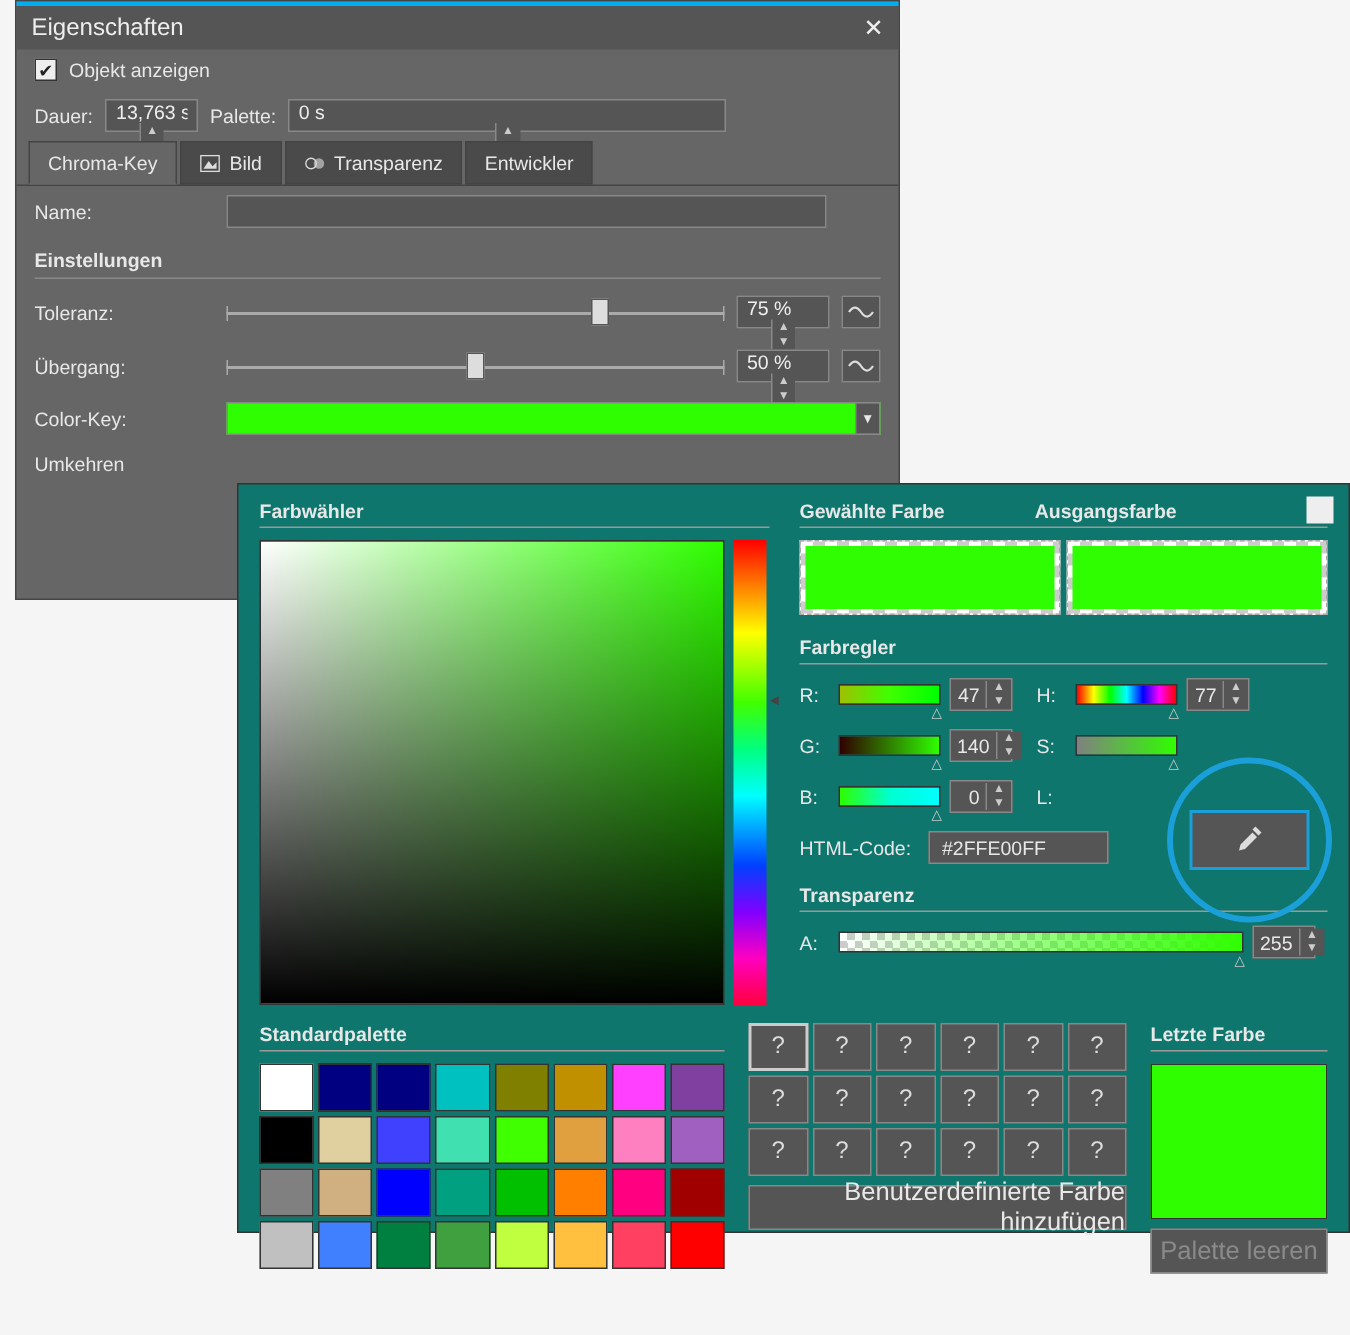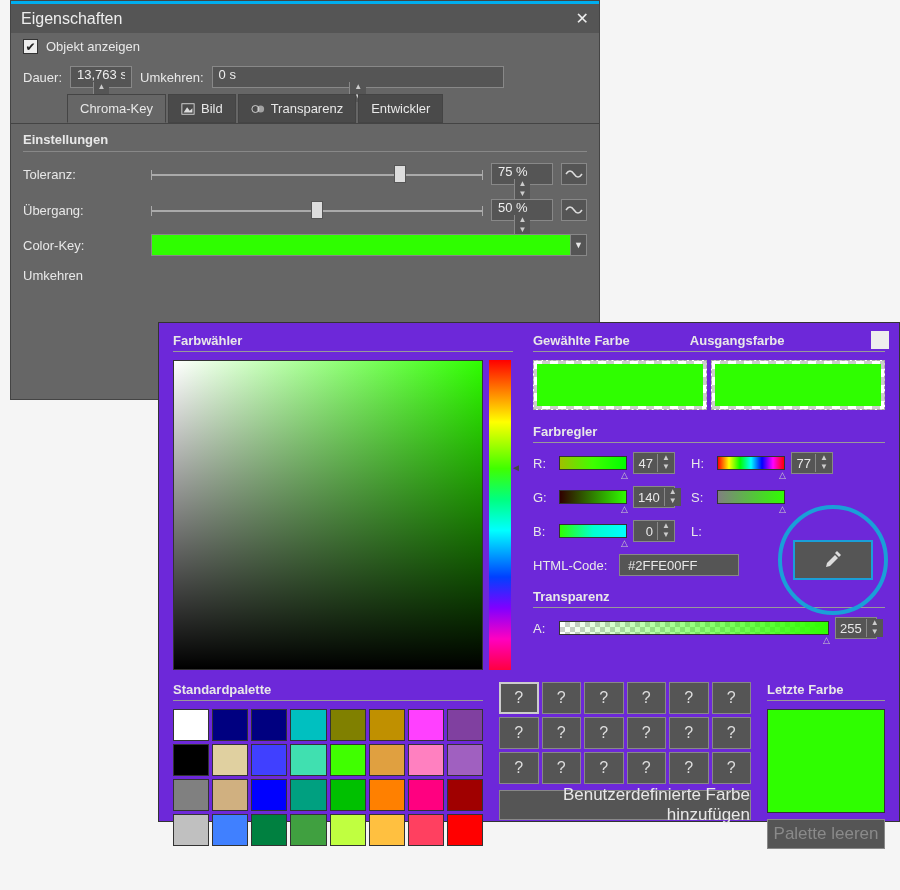--- a/index.html
+++ b/index.html
@@ -10,35 +10,35 @@
 .close { cursor: pointer; font-size: 16px; }
 .row { display: flex; align-items: center; padding: 6px 12px; gap: 8px; }
 .chk { width: 15px; height: 15px; background: #eee; border: 1px solid #333; display: inline-flex; align-items: center; justify-content: center; color: #222; font-size: 12px; }
 .spin { background: #555; border: 1px solid #888; height: 22px; display: flex; align-items: center; flex-direction: column; }
 .spin input { background: transparent; border: none; color: #eee; padding: 0 6px; width: 60px; font-size: 13px; outline: none; }
 .spin.wide input { width: 290px; }
 .spinbtns { display: flex; flex-direction: column; background: #555; border-left: 1px solid #888; }
 .spinbtns span { font-size: 8px; line-height: 8px; padding: 1px 4px; cursor: pointer; color: #ccc; }
 .tabs { display: flex; border-bottom: 1px solid #444; padding: 0 8px; }
 .tab { padding: 6px 12px; background: #4a4a4a; border: 1px solid #444; margin-right: 2px; display: flex; align-items: center; gap: 6px; cursor: pointer; font-size: 13px; }
-.tab.active { background: #666; border-bottom: 1px solid #666; margin-left: 48px; }
+.tab.active { background: #666; border-bottom: 1px solid #666; }
 .ticon { width: 14px; height: 14px; }
 .sect { padding: 4px 12px; font-weight: bold; border-bottom: 1px solid #888; margin: 4px 12px 4px 12px; padding-left: 0; padding-right: 0; }
 .lbl { width: 120px; }
 .txt { background: #555; border: 1px solid #888; height: 22px; flex: 1; }
 .slider-tr { flex: 1; height: 24px; position: relative; display: flex; align-items: center; }
 .slrail { position: absolute; left: 0; right: 0; top: 50%; height: 2px; background: #aaa; }
 .slrail::before, .slrail::after { content: ""; position: absolute; width: 1px; height: 10px; background: #aaa; top: -4px; }
 .slrail::before { left: 0; } .slrail::after { right: 0; }
 .thumb { position: absolute; width: 12px; height: 18px; background: #ddd; border: 1px solid #555; top: 3px; transform: translateX(-50%); cursor: pointer; }
 .wavebtn { width: 26px; height: 22px; background: #555; border: 1px solid #888; display: flex; align-items: center; justify-content: center; cursor: pointer; }
 .colorkey { flex: 1; height: 22px; border: 1px solid #888; background: #2FFE00; display: flex; }
 .colorkey .dd { width: 16px; background: #555; border-left: 1px solid #888; display: flex; align-items: center; justify-content: center; font-size: 9px; cursor: pointer; }
 
-.panel-color { position: absolute; left: 158px; top: 322px; width: 742px; height: 500px; background: #6d28d9; border: 1px solid #333; padding: 10px 14px; }
+.panel-color { position: absolute; left: 158px; top: 322px; width: 742px; height: 500px; background: #0f766e; border: 1px solid #333; padding: 10px 14px; }
 .cp-top { display: flex; gap: 20px; }
 .cp-l { width: 340px; }
 .cp-r { flex: 1; }
 .hdr { font-weight: bold; border-bottom: 1px solid #999; padding-bottom: 3px; margin-bottom: 8px; display: flex; gap: 60px; }
 .gradbox { width: 310px; height: 310px; background: linear-gradient(to bottom, rgba(0,0,0,0) 0%, #000 100%), linear-gradient(to right, #fff 0%, #2FFE00 100%); position: relative; border: 1px solid #333; }
 .huebar { width: 22px; height: 310px; background: linear-gradient(to bottom, #ff0000 0%, #ff8000 10%, #ffff00 20%, #40ff00 35%, #00ff80 45%, #00ffff 55%, #0040ff 70%, #8000ff 80%, #ff00c0 90%, #ff0040 100%); position: relative; }
 .huebar::after { content: "◄"; position: absolute; right: -10px; top: 33%; font-size: 10px; color: #444; }
 .cp-main { display: flex; gap: 6px; }
 
 .swatches { display: flex; gap: 4px; }
@@ -93,21 +93,21 @@
   </div>
   <div class="row">
     <span>Dauer:</span>
     <div class="spin">
         <input value="13,763 s" style="">
         <div class="spinbtns">
           <span>▲</span>
           <span>▼</span>
         </div>
       </div>
-    <span>Umkehren:</span>
+    <span>Palette:</span>
     <div class="spin wide">
         <input value="0 s" style="">
         <div class="spinbtns">
           <span>▲</span>
           <span>▼</span>
         </div>
       </div>
   </div>
   <div class="tabs">
     <div class="tab active">
@@ -123,20 +123,24 @@
     <div class="tab">
         <svg class="ticon" viewBox="0 0 16 16">
           <circle cx="5" cy="8" r="4" fill="none" stroke="#ddd"></circle>
           <circle cx="11" cy="8" r="4" fill="#ddd" opacity="0.6"></circle>
         </svg>
         <span>Transparenz</span>
       </div>
     <div class="tab">
         <span>Entwickler</span>
       </div>
+  </div>
+  <div class="row">
+    <span class="lbl">Name:</span>
+    <div class="txt" style="flex:0 0 400px"></div>
   </div>
   <div class="sect">Einstellungen</div>
   <div class="row">
     <span class="lbl">Toleranz:</span>
     <div class="slider-tr">
         <div class="slrail"></div>
         <div class="thumb" style="left:75%"></div>
       </div>
     <div class="spin">
         <input value="75 %" style="">

